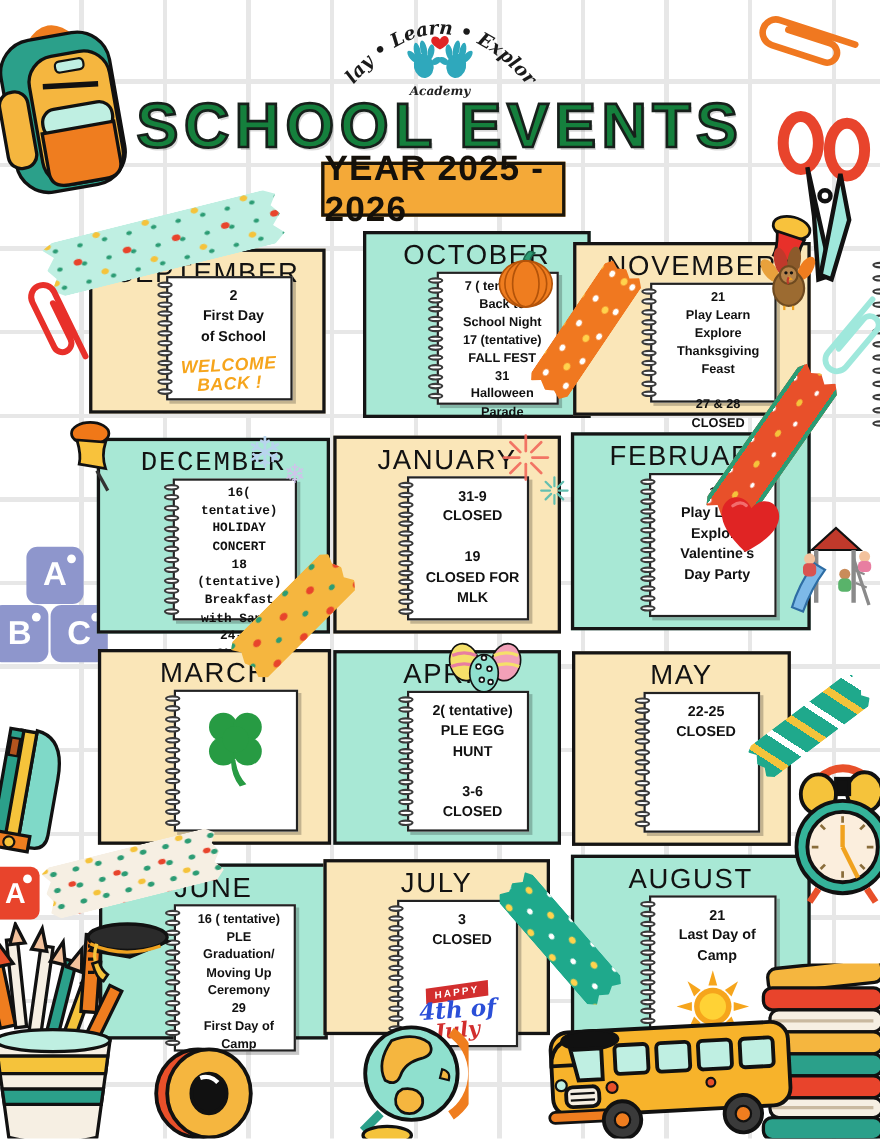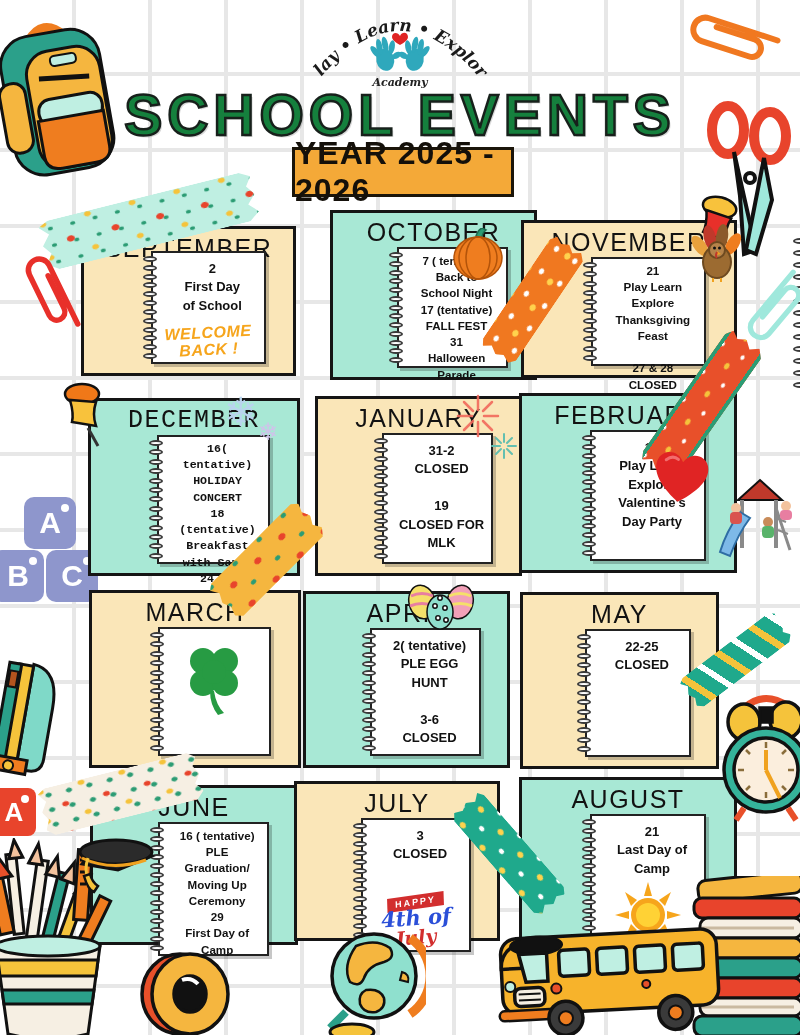--- a/index.html
+++ b/index.html
@@ -45,21 +45,21 @@
     width:14px;height:6px;border:2px solid #3a3a3a;border-radius:50%;
     background:#fff;display:block;box-sizing:border-box;}
   .note{
     padding:7px 2px 0 10px;text-align:center;font-weight:bold;
     font-size:13px;line-height:1.42;color:#111;white-space:pre-line;}
   .dense .note{font-size:11.6px;line-height:1.4;padding-top:4px;}
   .m-sep{left:81px;top:226px;width:215px;height:150px;}
   .m-oct{left:305px;top:210px;width:207px;height:170px;margin-left:25px;}
   .m-nov{left:521px;top:220px;width:216px;height:158px;}
   .m-dec{left:88px;top:398px;width:212px;height:178px;font-family:Liberation Mono, monospace;}
-  .m-jan{left:303px;top:396px;width:207px;height:180px;margin-left:12px;}
+  .m-jan{left:303px;top:396px;width:207px;height:180px;}
   .m-feb{left:519px;top:393px;width:218px;height:180px;}
   .m-mar{left:89px;top:590px;width:212px;height:178px;}
   .m-apr{left:303px;top:591px;width:207px;height:177px;}
   .m-may{left:520px;top:592px;width:199px;height:177px;}
   .m-jun{left:90px;top:785px;width:208px;height:160px;}
   .m-jul{left:294px;top:781px;width:206px;height:160px;}
   .m-aug{left:519px;top:777px;width:218px;height:175px;}
   .m-sep .paper{top:22px;}
   .m-jun .paper,.m-jul .paper,.m-aug .paper{bottom:-14px;}
   
@@ -271,21 +271,21 @@
         <span></span>
         <span></span>
         <span></span>
         <span></span>
         <span></span>
         <span></span>
         <span></span>
         <span></span>
         <span></span>
       </div>
-    <div class="note">31-2
+    <div class="note">31-9
 CLOSED
 
 19
 CLOSED FOR
 MLK</div>
   </div>
 </div>
 
 <div class="card mint m-feb">
   <div class="month-title">FEBRUARY</div>

